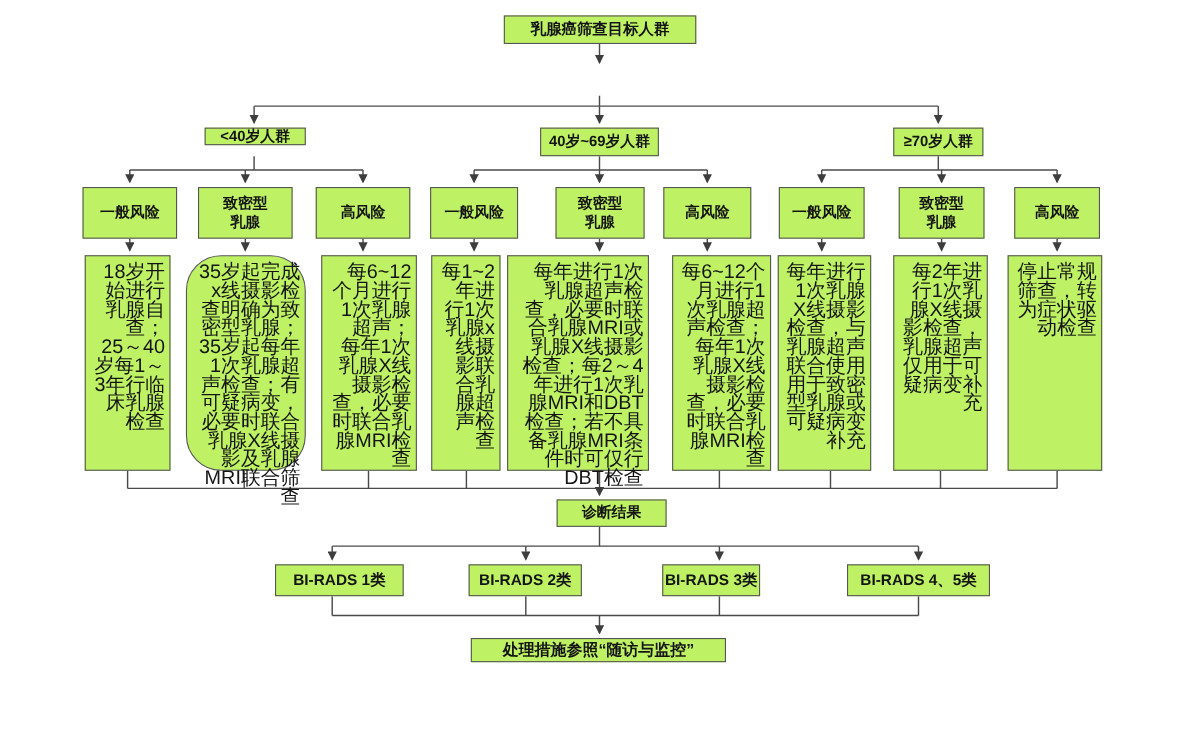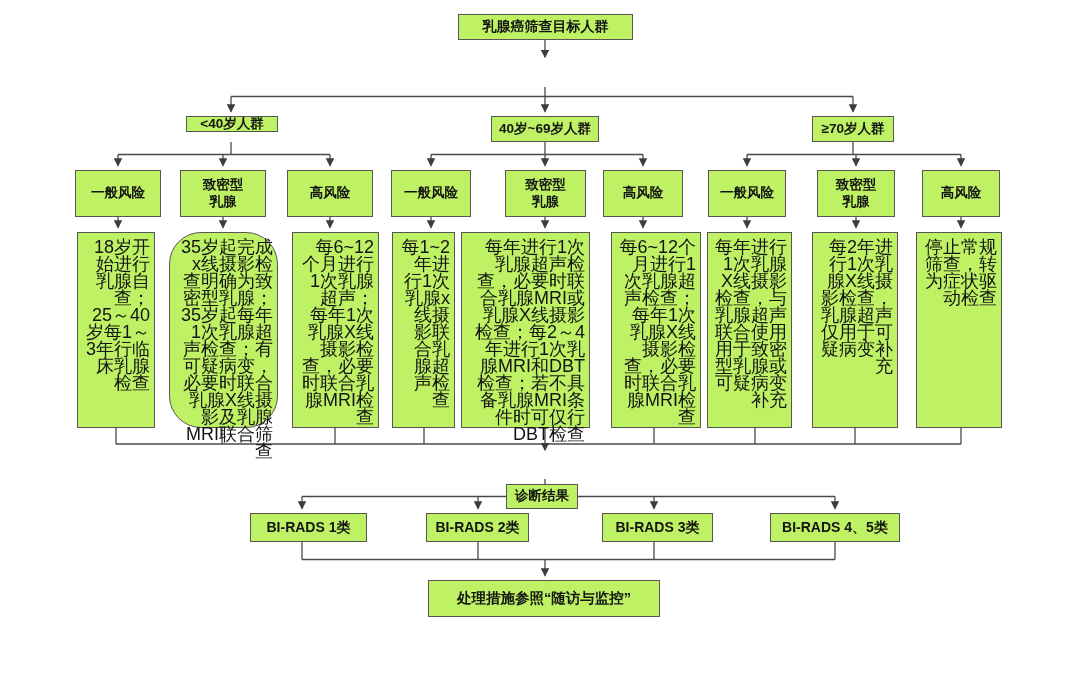--- a/index.html
+++ b/index.html
@@ -36,27 +36,27 @@
   }
   .p1{left:77px;width:78px;}
   .p2{left:169px;width:109px;border-radius:32px;}
   .p3{left:292px;width:87px;}
   .p4{left:392px;width:63px;}
   .p5{left:461px;width:129px;}
   .p6{left:611px;width:90px;}
   .p7{left:707px;width:85px;}
   .p8{left:812px;width:86px;}
   .p9{left:916px;width:86px;}
-  .n-diag{left:506px;top:454px;width:72px;height:25px;margin-top:30px;}
+  .n-diag{left:506px;top:454px;width:100px;height:25px;}
   .birads{top:513px;height:29px;font-weight:700;font-size:14px;}
   .b1{left:250px;width:117px;}
   .b2{left:426px;width:103px;}
-  .b3{left:602px;width:111px;}
+  .b3{left:602px;width:89px;}
   .b4{left:770px;width:130px;}
-  .n-action{left:428px;top:580px;width:232px;height:37px;font-size:14.5px;font-weight:600;}
+  .n-action{left:428px;top:580px;width:232px;height:22px;font-size:14.5px;font-weight:600;}
   line{stroke:#4a4a4a;stroke-width:1.3;}
 </style>
 </head>
 <body>
 
 <div id="canvas">
 
   <svg id="wires" viewBox="0 0 1080 677">
     <defs>
       <marker id="ar" viewBox="0 0 10 10" refX="8.5" refY="5" markerWidth="6.5" markerHeight="6.5" orient="auto">

